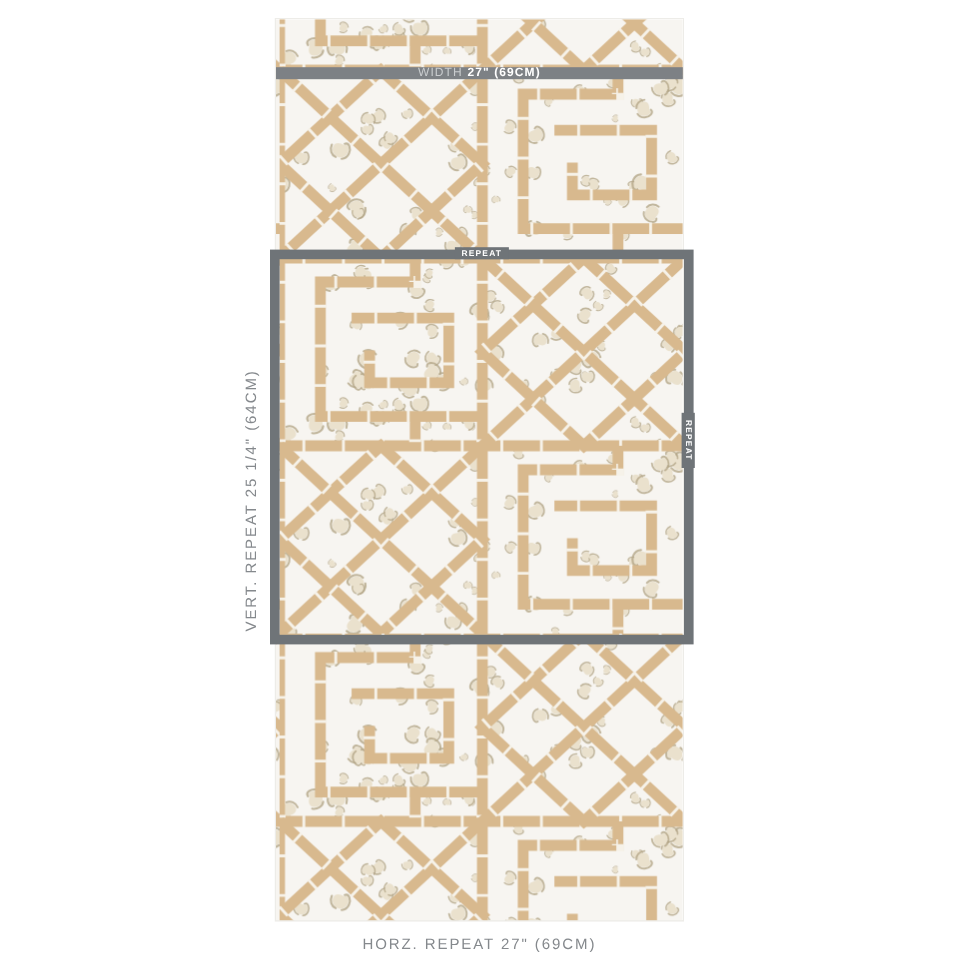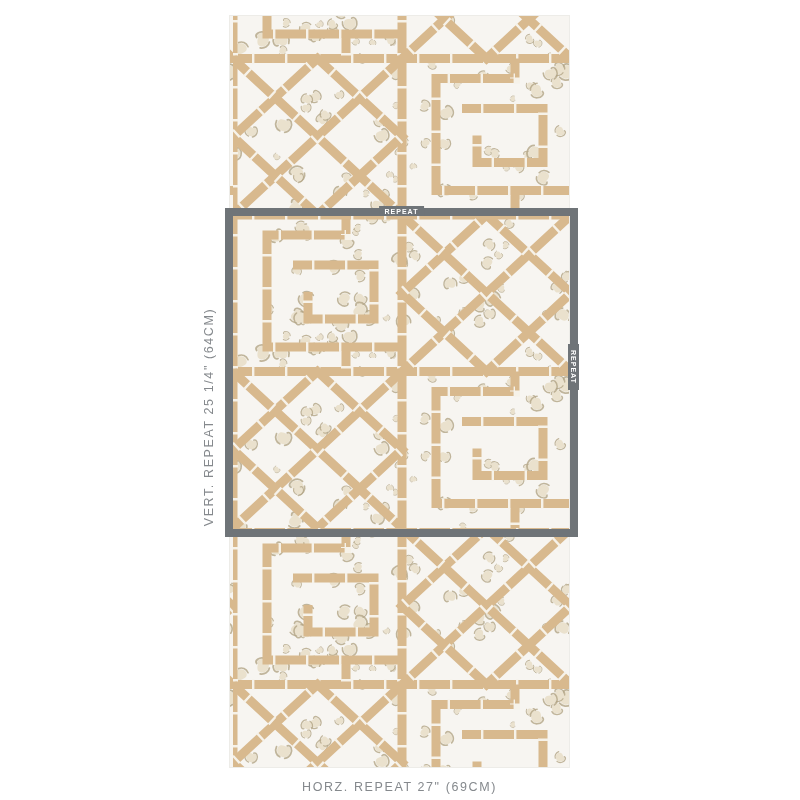--- a/index.html
+++ b/index.html
@@ -212,20 +212,24 @@
           <g transform="translate(0,156.5)">
             <path class="stick" d="M0,0 L169,156.5 M169,0 L0,156.5 M84.5,0 L169,78 L84.5,156.5 L0,78 Z"></path>
             <path class="node" d="M0,0 L169,156.5 M169,0 L0,156.5 M84.5,0 L169,78 L84.5,156.5 L0,78 Z"></path>
           </g>
         </g>
       </pattern>
     </defs>
     <rect x="0" y="0" width="339" height="751" fill="url(#bambooTile)"></rect>
   </svg>
 
+  <div class="width-bar">
+    <span class="prefix">WIDTH</span>
+    <span class="value">27" (69CM)</span>
+  </div>
 
   <div class="repeat-box">
     <span class="repeat-tag top">REPEAT</span>
     <span class="repeat-tag right">REPEAT</span>
   </div>
 
   <div class="measure-label vert-label">VERT. REPEAT 25 1/4" (64CM)</div>
 
   <div class="measure-label horz-label">HORZ. REPEAT 27" (69CM)</div>
 

